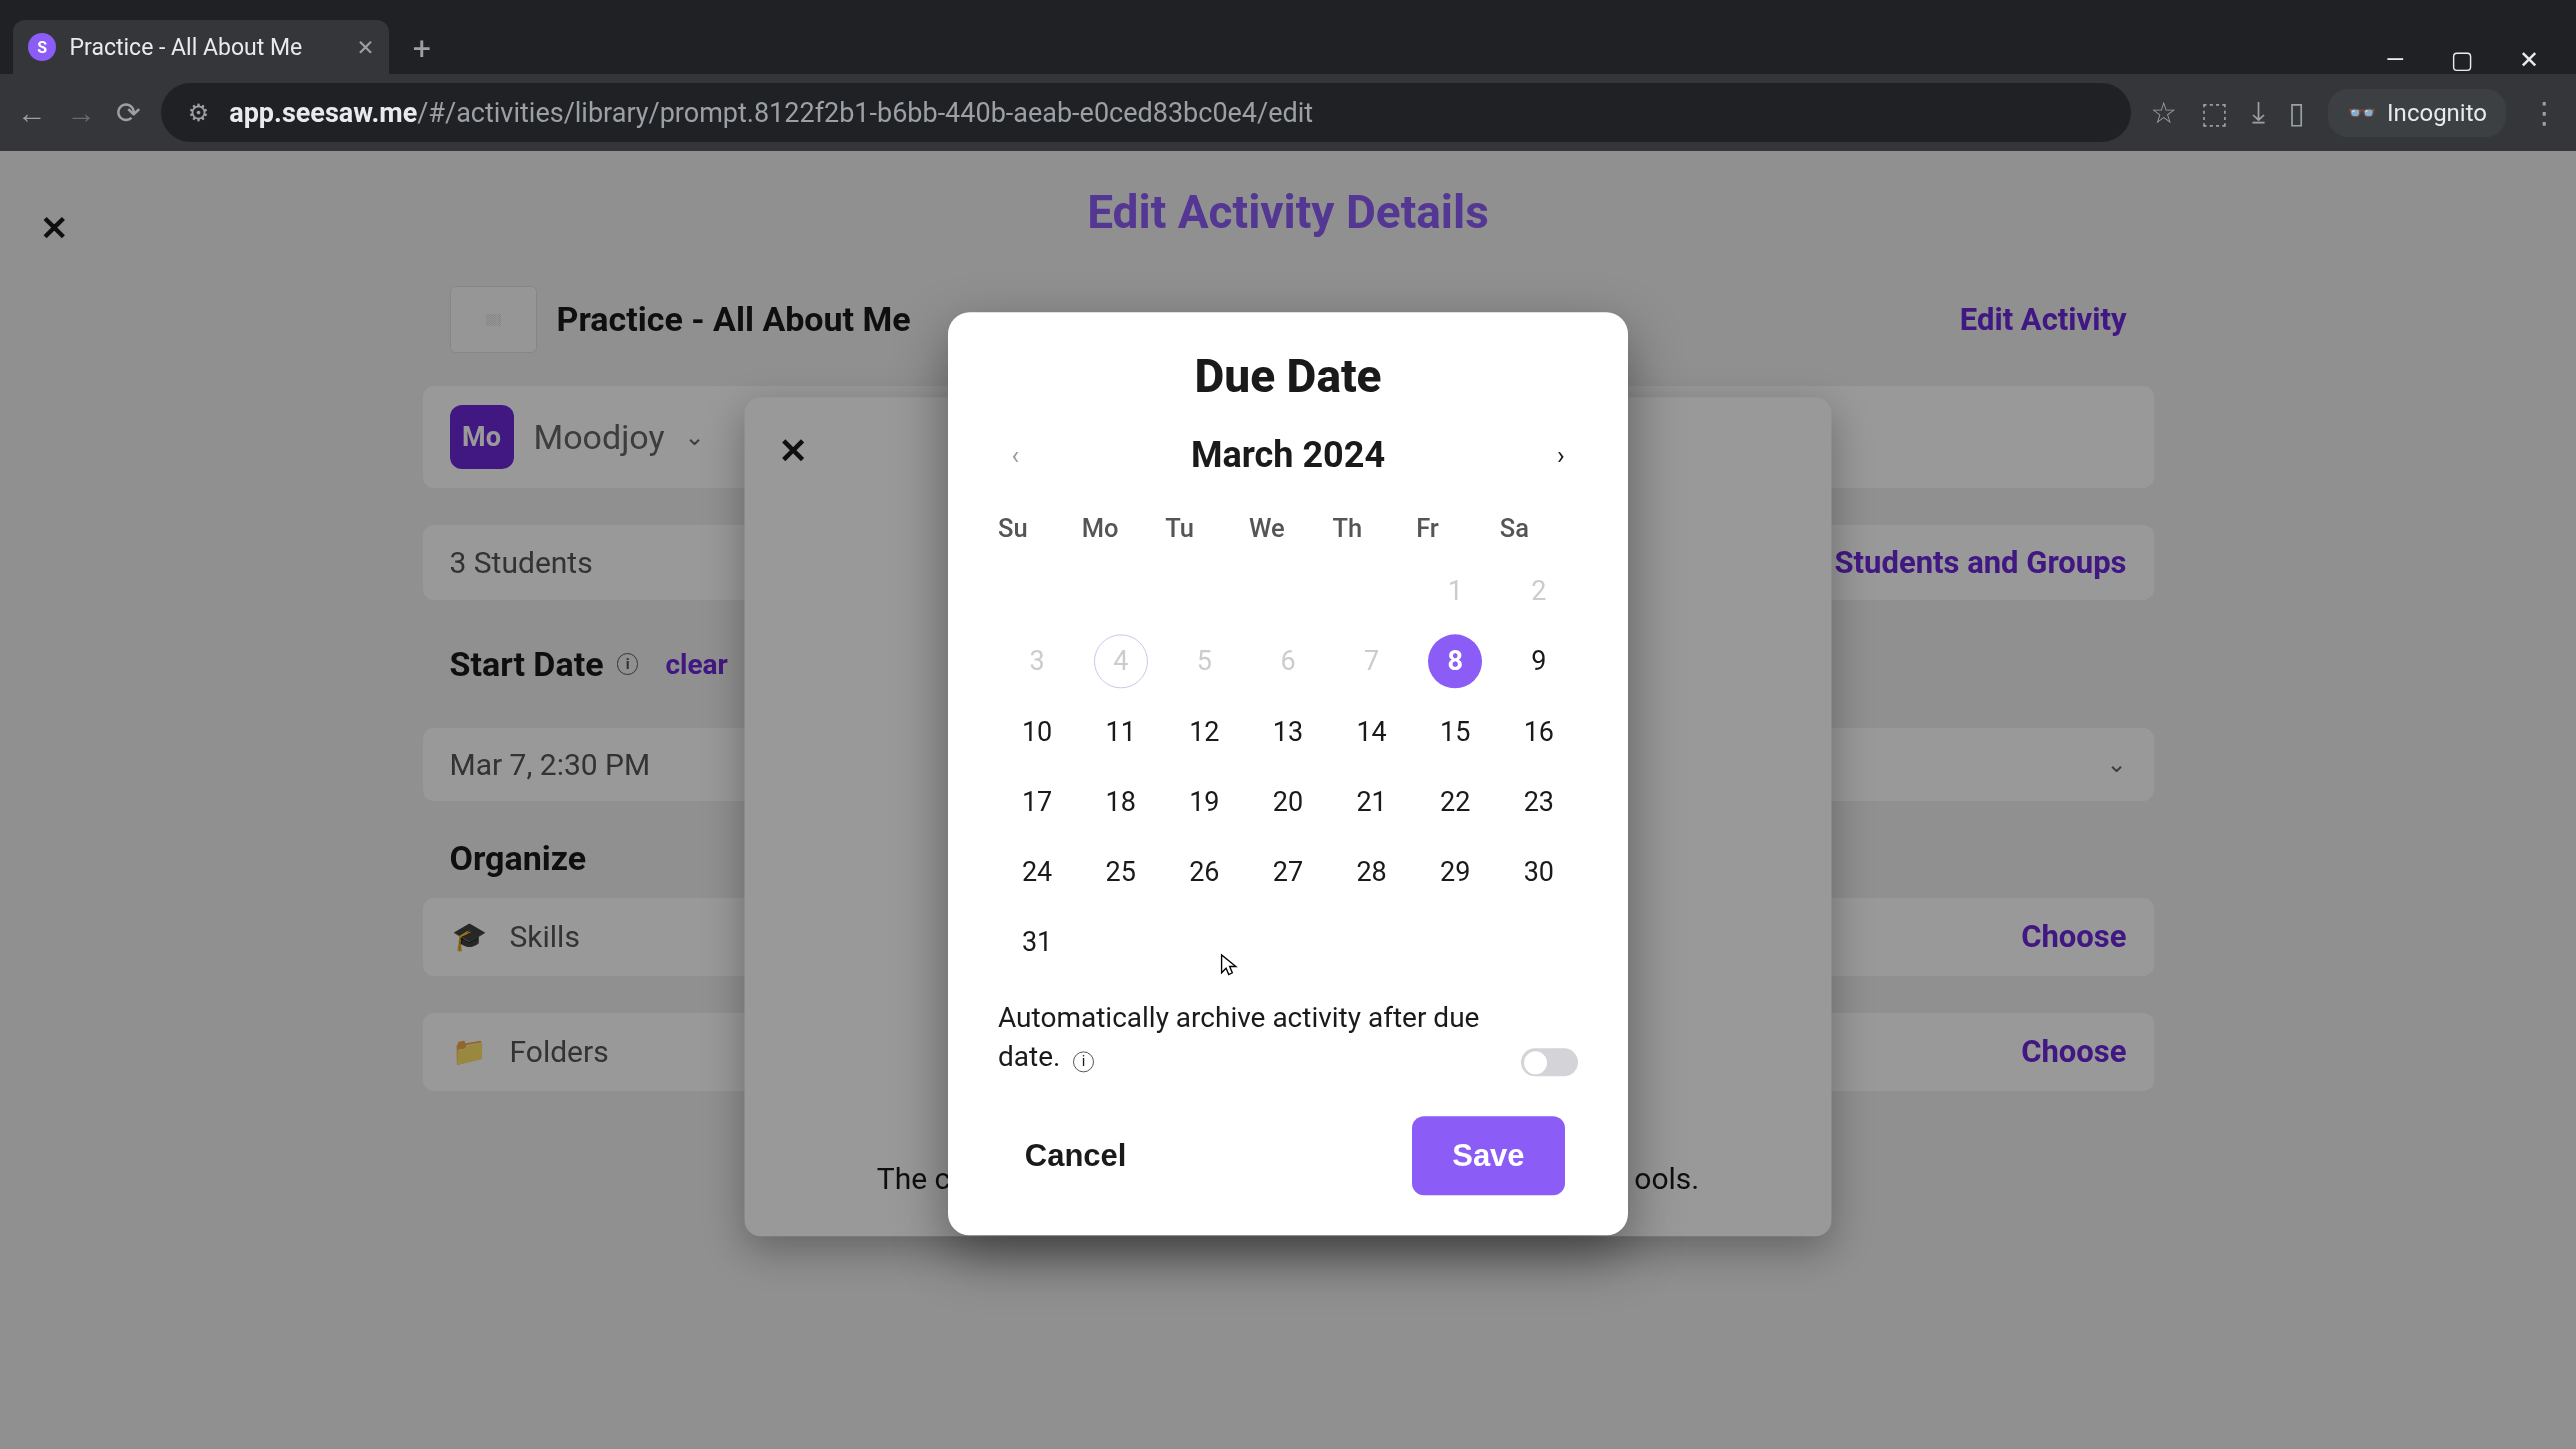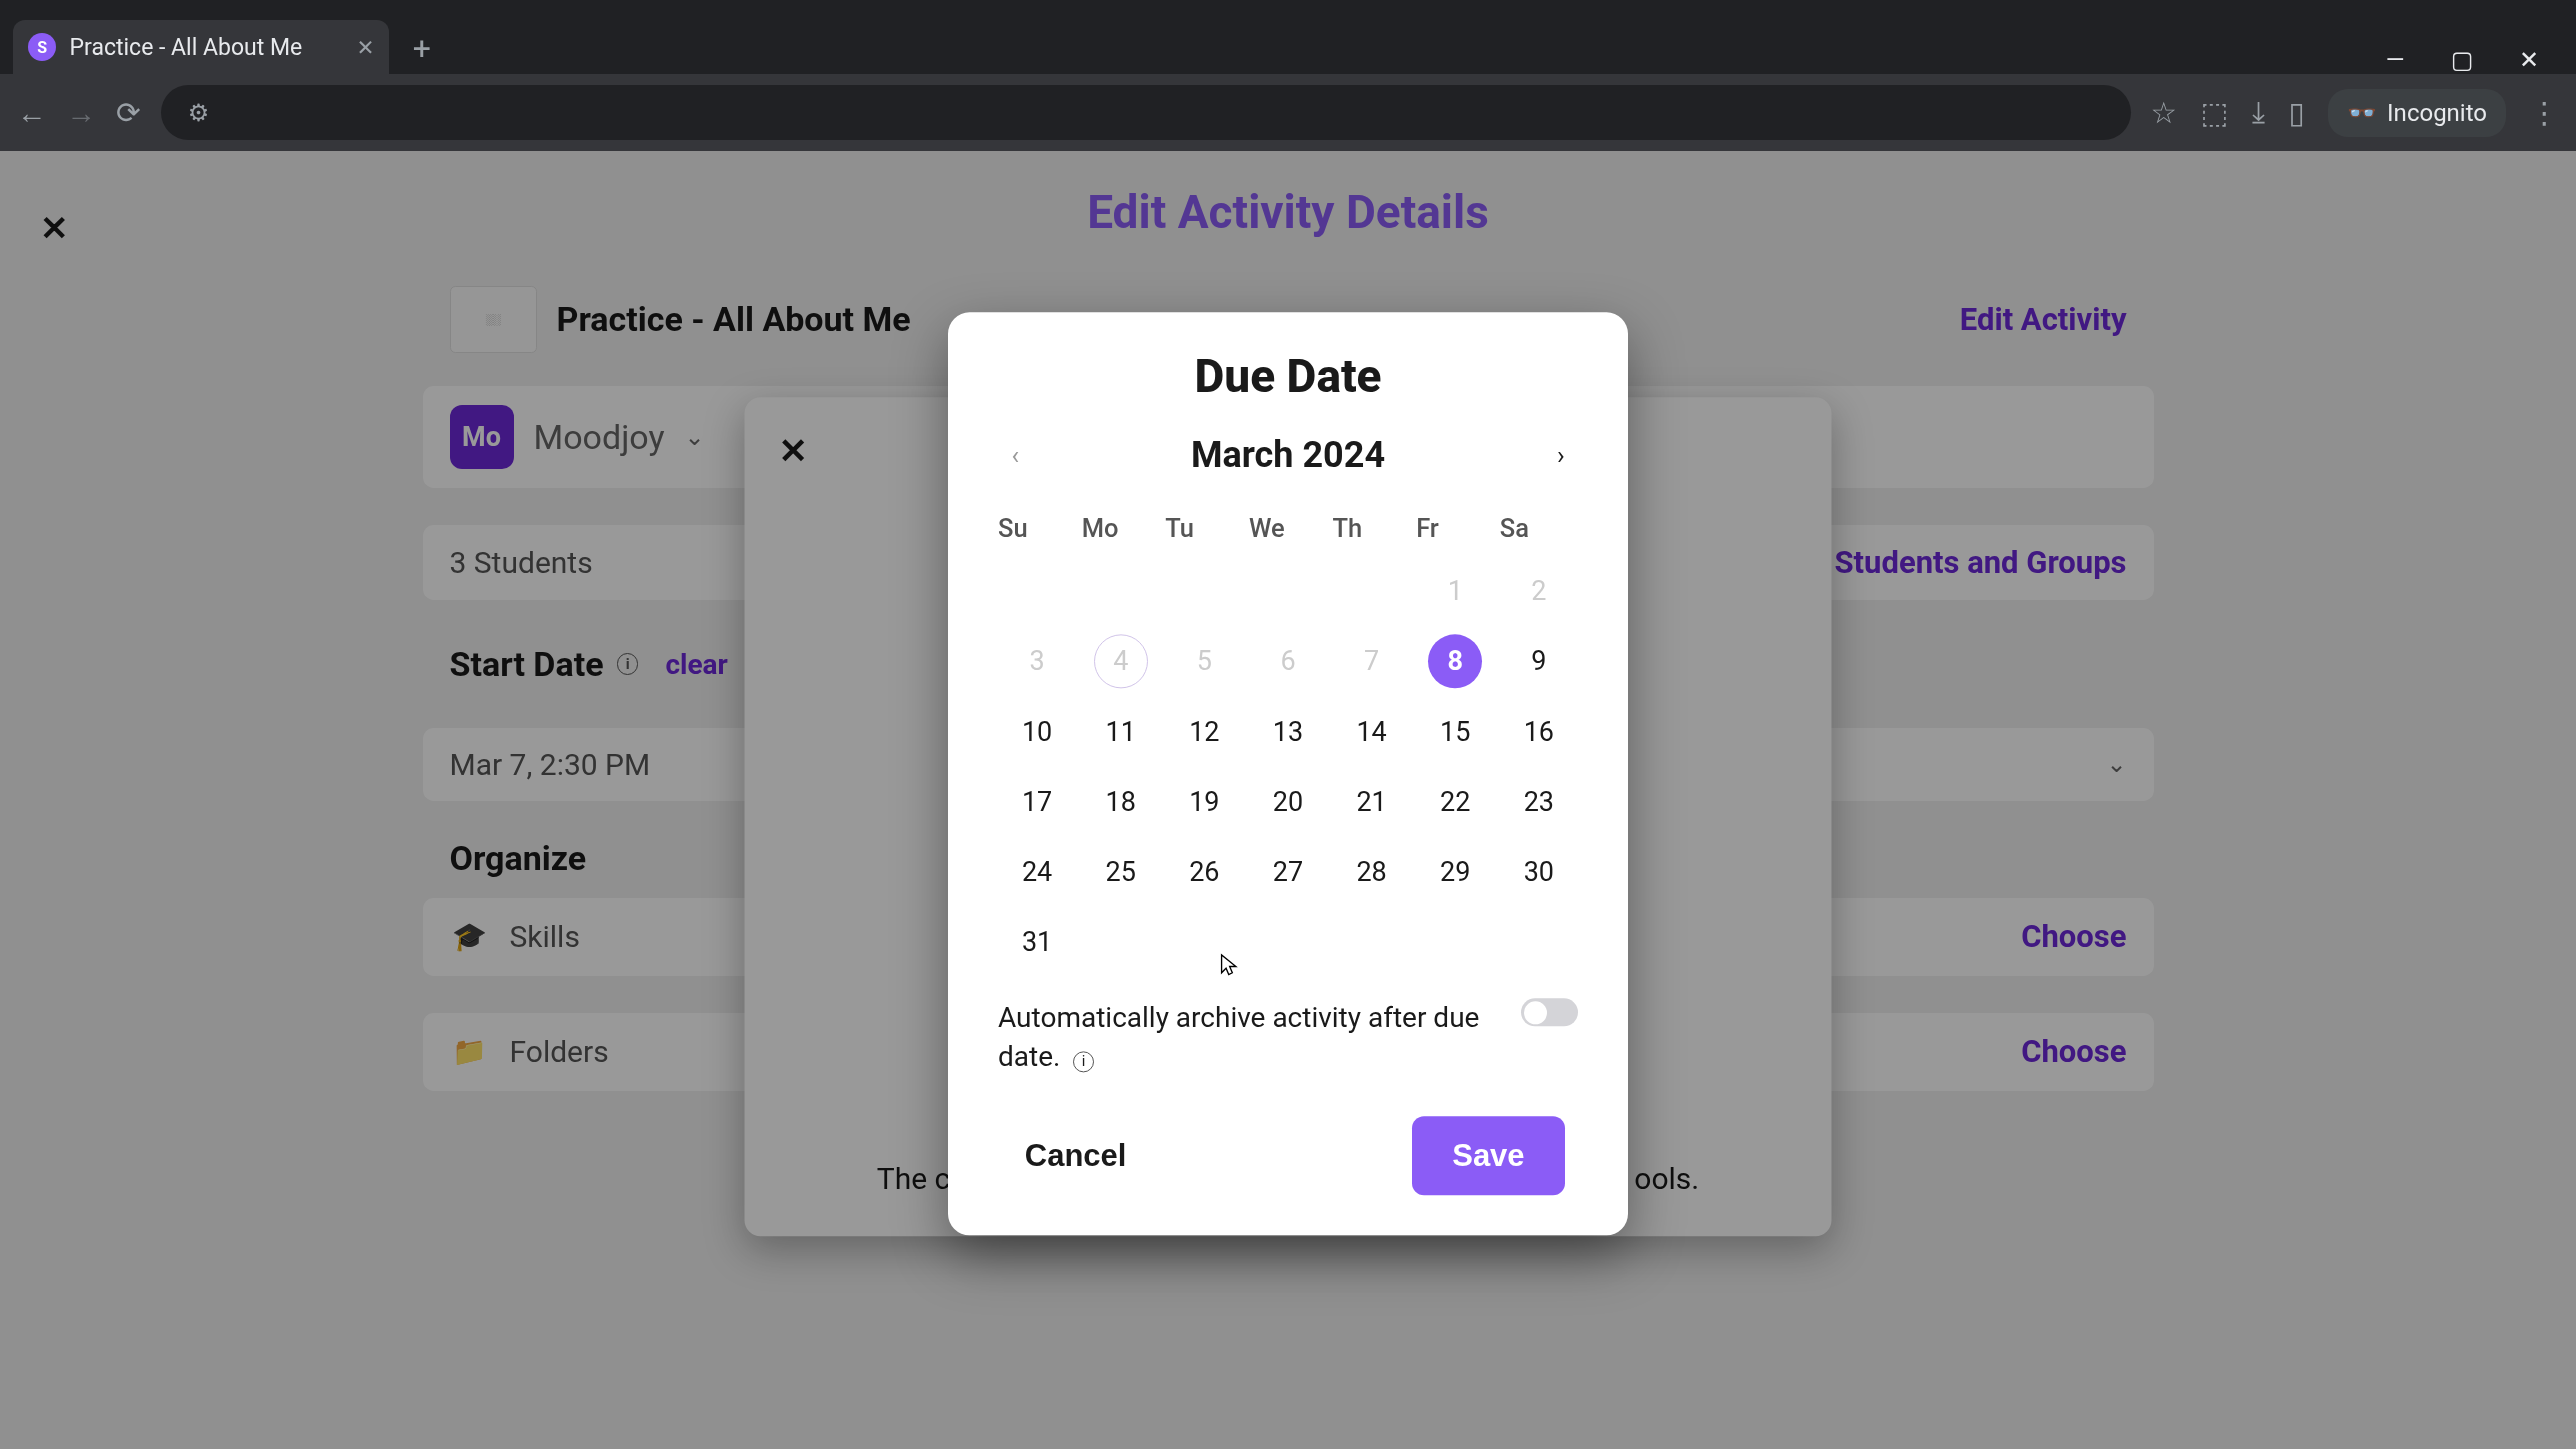--- a/index.html
+++ b/index.html
@@ -66,21 +66,21 @@
 .cal-nav { font-size: 25.5px; color: #999; cursor: pointer; padding: 6.7px; }
 .cal-nav.next { color: #1a1a1a; }
 .cal-month { font-size: 36px; font-weight: 700; color: #1a1a1a; }
 .cal-grid { display: grid; grid-template-columns: repeat(7, 1fr); gap: 5.4px; }
 .cal-day-header { text-align: left; font-size: 25.5px; color: #555; font-weight: 500; padding: 10px 0; }
 .cal-day { text-align: center; font-size: 27px; color: #1a1a1a; padding: 17px 0; cursor: pointer; border-radius: 50%; width: 54px; height: 54px; display: flex; align-items: center; justify-content: center; margin: 5.4px auto; }
 .cal-day.disabled { color: #ccc; cursor: default; }
 .cal-day.today { border: 1.3px solid #d1c4e9; }
 .cal-day.selected { background: #8b5cf6; color: #fff; font-weight: 700; }
 .cal-day.empty { cursor: default; }
-.archive-row { display: flex; align-items: flex-start; justify-content: space-between; margin-top: 23.5px; gap: 20px; }
+.archive-row { display: flex; align-items: flex-end; justify-content: space-between; margin-top: 23.5px; gap: 20px; }
 .archive-label { font-size: 28px; color: #1a1a1a; line-height: 1.4; flex: 1; }
 .archive-info { display: inline-flex; width: 21.5px; height: 21.5px; border: 1.3px solid #555; border-radius: 50%; align-items: center; justify-content: center; font-size: 14.8px; margin-left: 5.4px; }
 .toggle { width: 57px; height: 28px; background: #d4d4d8; border-radius: 20px; position: relative; cursor: pointer; }
 .toggle::after { content: ''; position: absolute; left: 2.7px; top: 2.7px; width: 23px; height: 23px; background: #fff; border-radius: 50%; }
 .modal-buttons { display: flex; justify-content: space-between; align-items: center; margin-top: 40px; padding: 0 13.4px; }
 .btn-cancel { font-size: 31px; font-weight: 700; color: #1a1a1a; background: none; border: none; cursor: pointer; padding: 20px 13.4px; }
 .btn-save { font-size: 31px; font-weight: 700; color: #fff; background: #8b5cf6; border: none; border-radius: 12px; padding: 21.5px 40px; cursor: pointer; }
 
 
 .cursor { position: absolute; z-index: 100; width: 21.5px; height: 27px; pointer-events: none; }
@@ -102,20 +102,21 @@
       <div class="window-control">▢</div>
       <div class="window-control">✕</div>
     </div>
   </div>
   <div class="nav-bar">
     <div class="nav-icon">←</div>
     <div class="nav-icon disabled">→</div>
     <div class="nav-icon">⟳</div>
     <div class="url-bar">
       <div class="url-icon">⚙</div>
+      <div class="url-text"><strong>app.seesaw.me</strong><span>/#/activities/library/prompt.8122f2b1-b6bb-440b-aeab-e0ced83bc0e4/edit</span></div>
     </div>
     <div class="nav-right">
       <div class="nav-icon">☆</div>
       <div class="nav-icon">⬚</div>
       <div class="nav-icon">⤓</div>
       <div class="nav-icon">▯</div>
       <div class="incognito-badge">
         <span>👓</span>
         <span>Incognito</span>
       </div>

